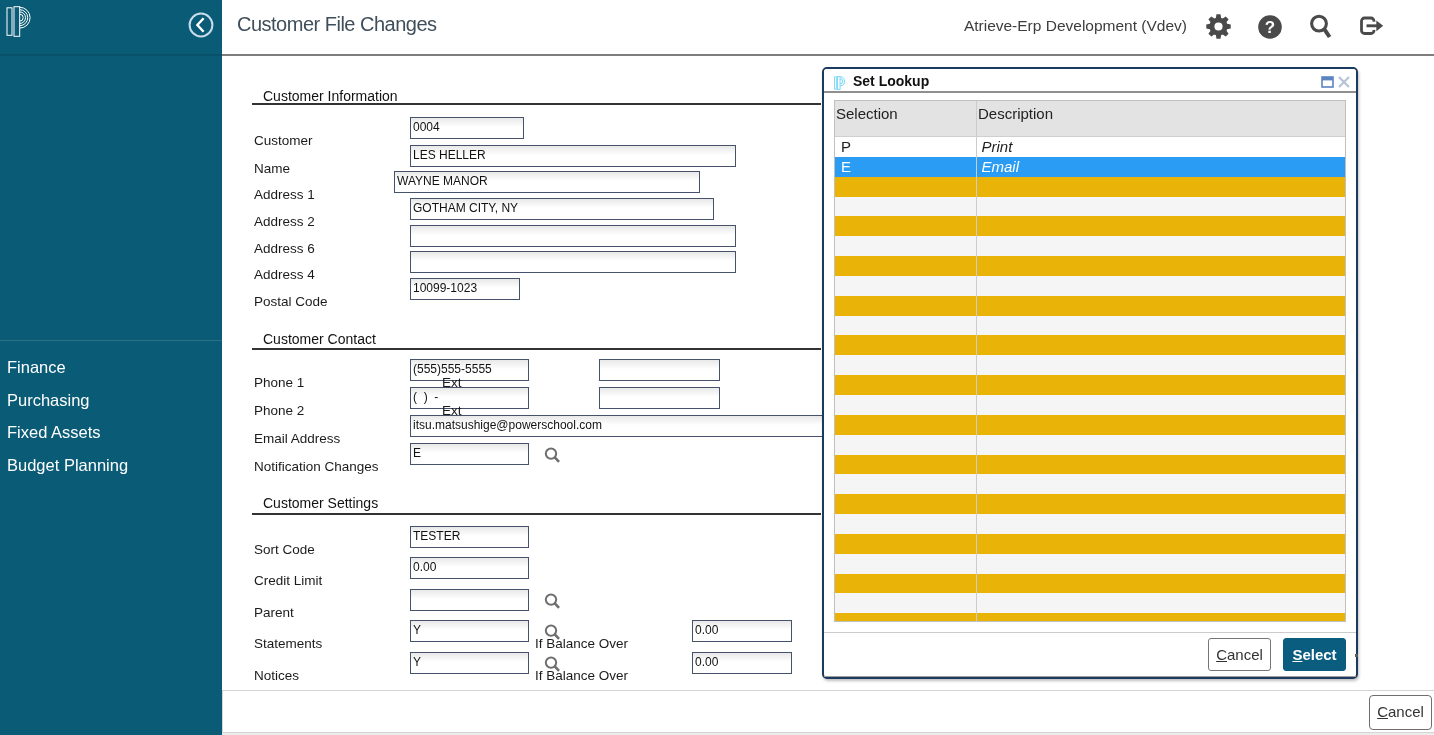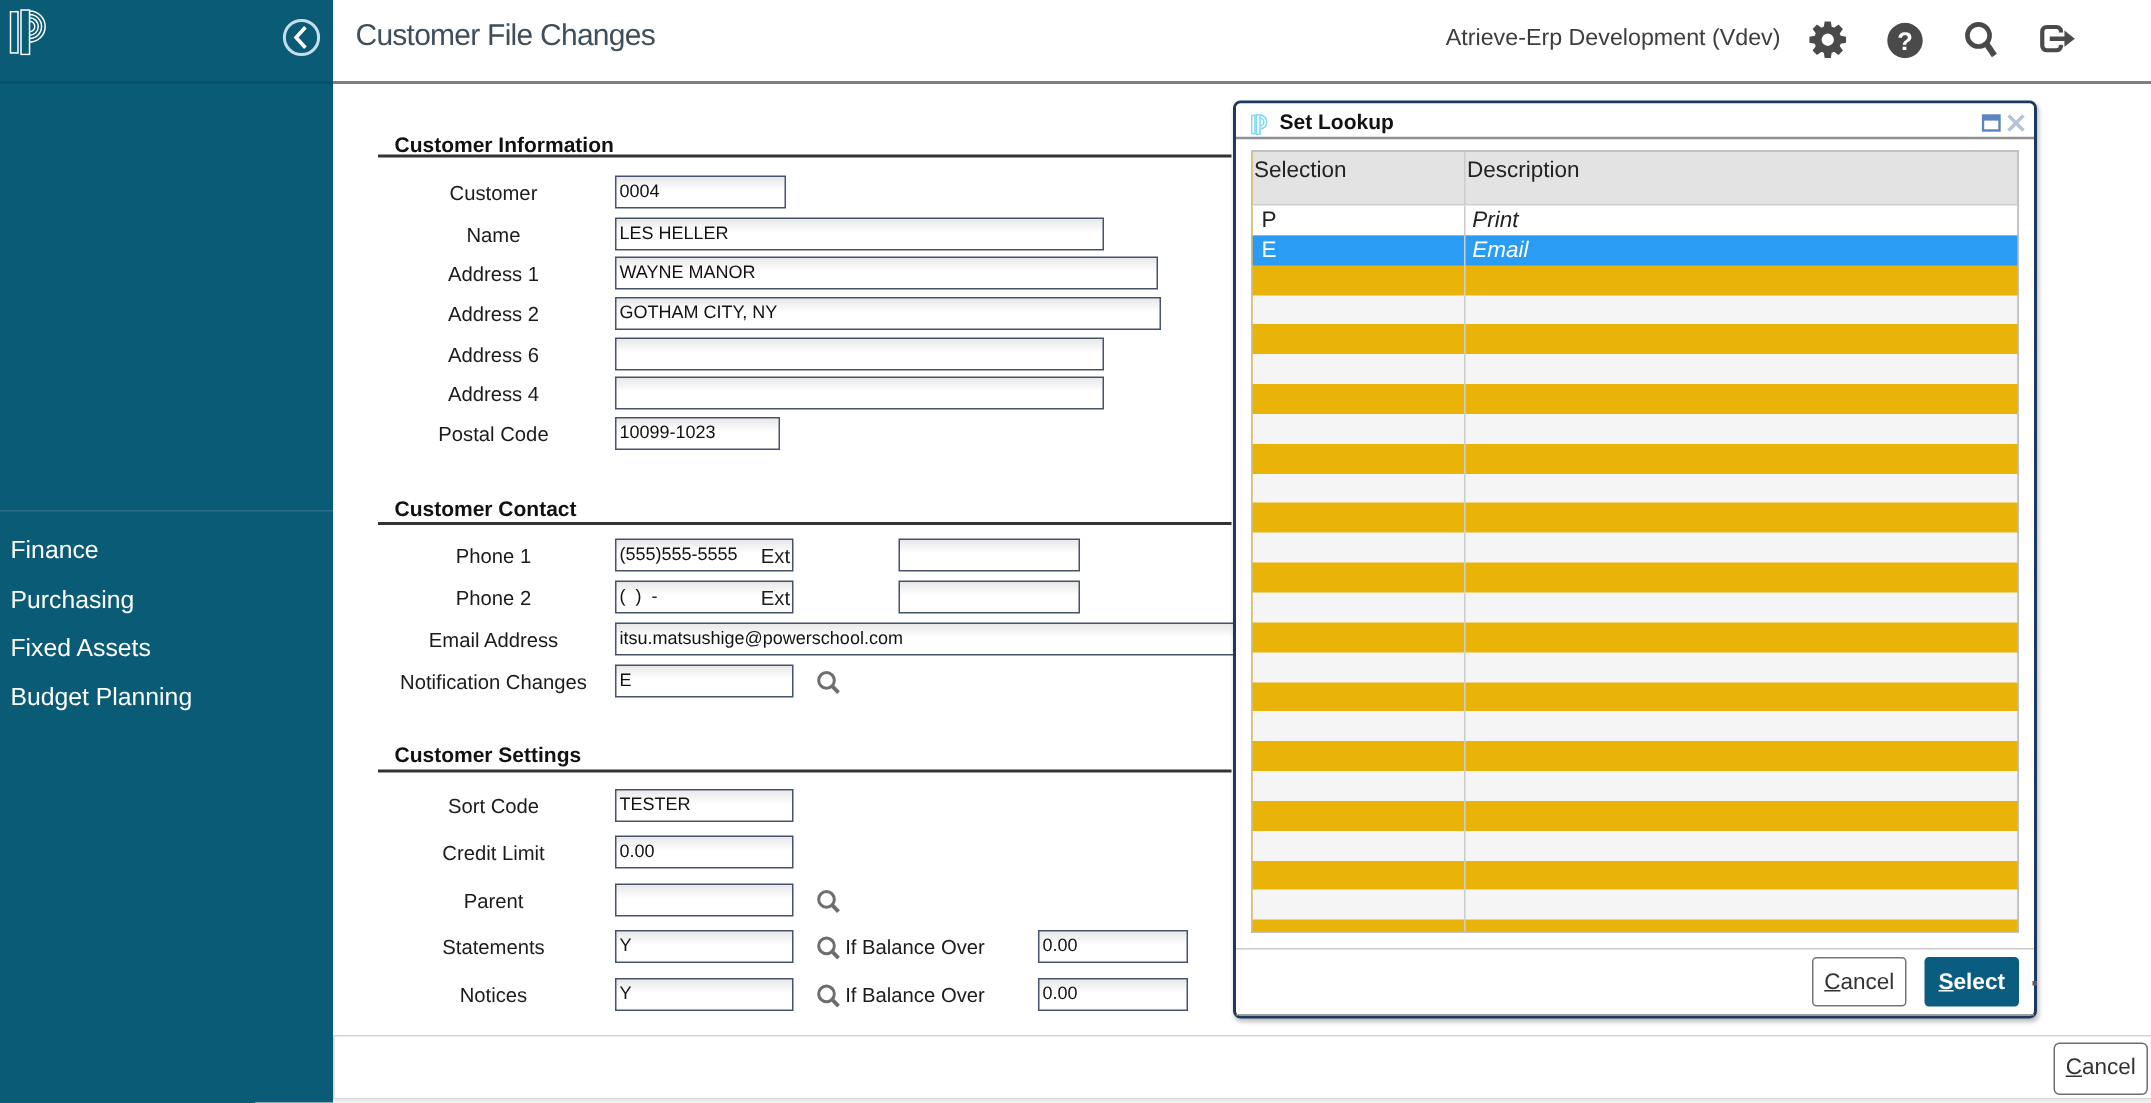--- a/index.html
+++ b/index.html
@@ -12,23 +12,23 @@
 #menu1 div, #menu2 div { height:32.7px; line-height:32.7px; padding-left:7px; color:#fff; font-size:16.5px; }
 #mdiv { left:0; top:340px; width:222px; border-top:1px solid #2c7088; }
 #menu2 { left:0; top:351px; width:222px; }
 
 
 #header { left:222px; top:0; width:1212px; height:56px; background:#fff; border-bottom:2px solid #7e7e7e; }
 #title { left:15px; top:13px; font-size:20px; letter-spacing:-0.5px; color:#3f4e5a; }
 #envname { left:0px; top:17px; width:965px; text-align:right; font-size:15.5px; color:#3d3d3d; }
 
 
-.sechead { font-size:14px; font-weight:bold; color:#111; }
+.sechead { font-size:14px; font-weight:normal; color:#111; }
 .secline { left:252px; width:569px; height:0; border-top:2px solid #333; }
-.flabel { font-size:13.5px; color:#1b1b1b; text-align:center; }
+.flabel { font-size:13.5px; color:#1b1b1b; text-align:left;margin-top:12px; }
 .inp { border:1.5px solid #46526a; background:linear-gradient(#e8e8e8,#fff 45%); font-size:12px; color:#111; padding:0 0 0 2px; line-height:19px; height:22px; white-space:nowrap; overflow:hidden; }
 
 
 #pfooter { left:222px; top:690px; width:1213px; height:43px; background:#fff; border:1px solid #d4d4d4; }
 #pcancel { left:1369px; top:695px; width:63px; height:35px; background:#fff; border:1.5px solid #6e6e6e; border-radius:4px; text-align:center; line-height:32px; font-size:15px; color:#333; }
 u { text-decoration:underline; }
 
 
 #modal { left:822px; top:67px; width:536px; height:612px; background:#fff; border:2px solid #1b3a5f; border-radius:5px; box-shadow:1px 2px 3px rgba(0,0,0,0.25); }
 #mtitle { left:0; top:0; width:100%; height:24px; border-bottom:2px solid #8f8f8f; border-radius:3px 3px 0 0; background:#fff; }
@@ -99,23 +99,23 @@
   </div>
 </div>
 
 <div class="abs sechead" style="left:263px;top:88px">Customer Information</div>
 <div class="abs secline" style="top:103px"></div>
 <div class="abs flabel" style="left:254px;top:121px;width:150px">Customer</div>
 <div class="abs inp" style="left:410px;top:117px;width:114px">0004</div>
 <div class="abs flabel" style="left:254px;top:149px;width:150px">Name</div>
 <div class="abs inp" style="left:410px;top:145px;width:326px">LES HELLER</div>
 <div class="abs flabel" style="left:254px;top:175px;width:150px">Address 1</div>
-<div class="abs inp" style="left:410px;top:171px;width:362px">WAYNE MANOR</div>
+<div class="abs inp" style="left:394px;top:171px;width:306px">WAYNE MANOR</div>
 <div class="abs flabel" style="left:254px;top:202px;width:150px">Address 2</div>
-<div class="abs inp" style="left:410px;top:198px;width:364px">GOTHAM CITY, NY</div>
+<div class="abs inp" style="left:410px;top:198px;width:304px">GOTHAM CITY, NY</div>
 <div class="abs flabel" style="left:254px;top:229px;width:150px">Address 6</div>
 <div class="abs inp" style="left:410px;top:225px;width:326px"></div>
 <div class="abs flabel" style="left:254px;top:255px;width:150px">Address 4</div>
 <div class="abs inp" style="left:410px;top:251px;width:326px"></div>
 <div class="abs flabel" style="left:254px;top:282px;width:150px">Postal Code</div>
 <div class="abs inp" style="left:410px;top:278px;width:110px">10099-1023</div>
 
 <div class="abs sechead" style="left:263px;top:331px">Customer Contact</div>
 <div class="abs secline" style="top:348px"></div>
 <div class="abs flabel" style="left:254px;top:363px;width:150px">Phone 1</div>

